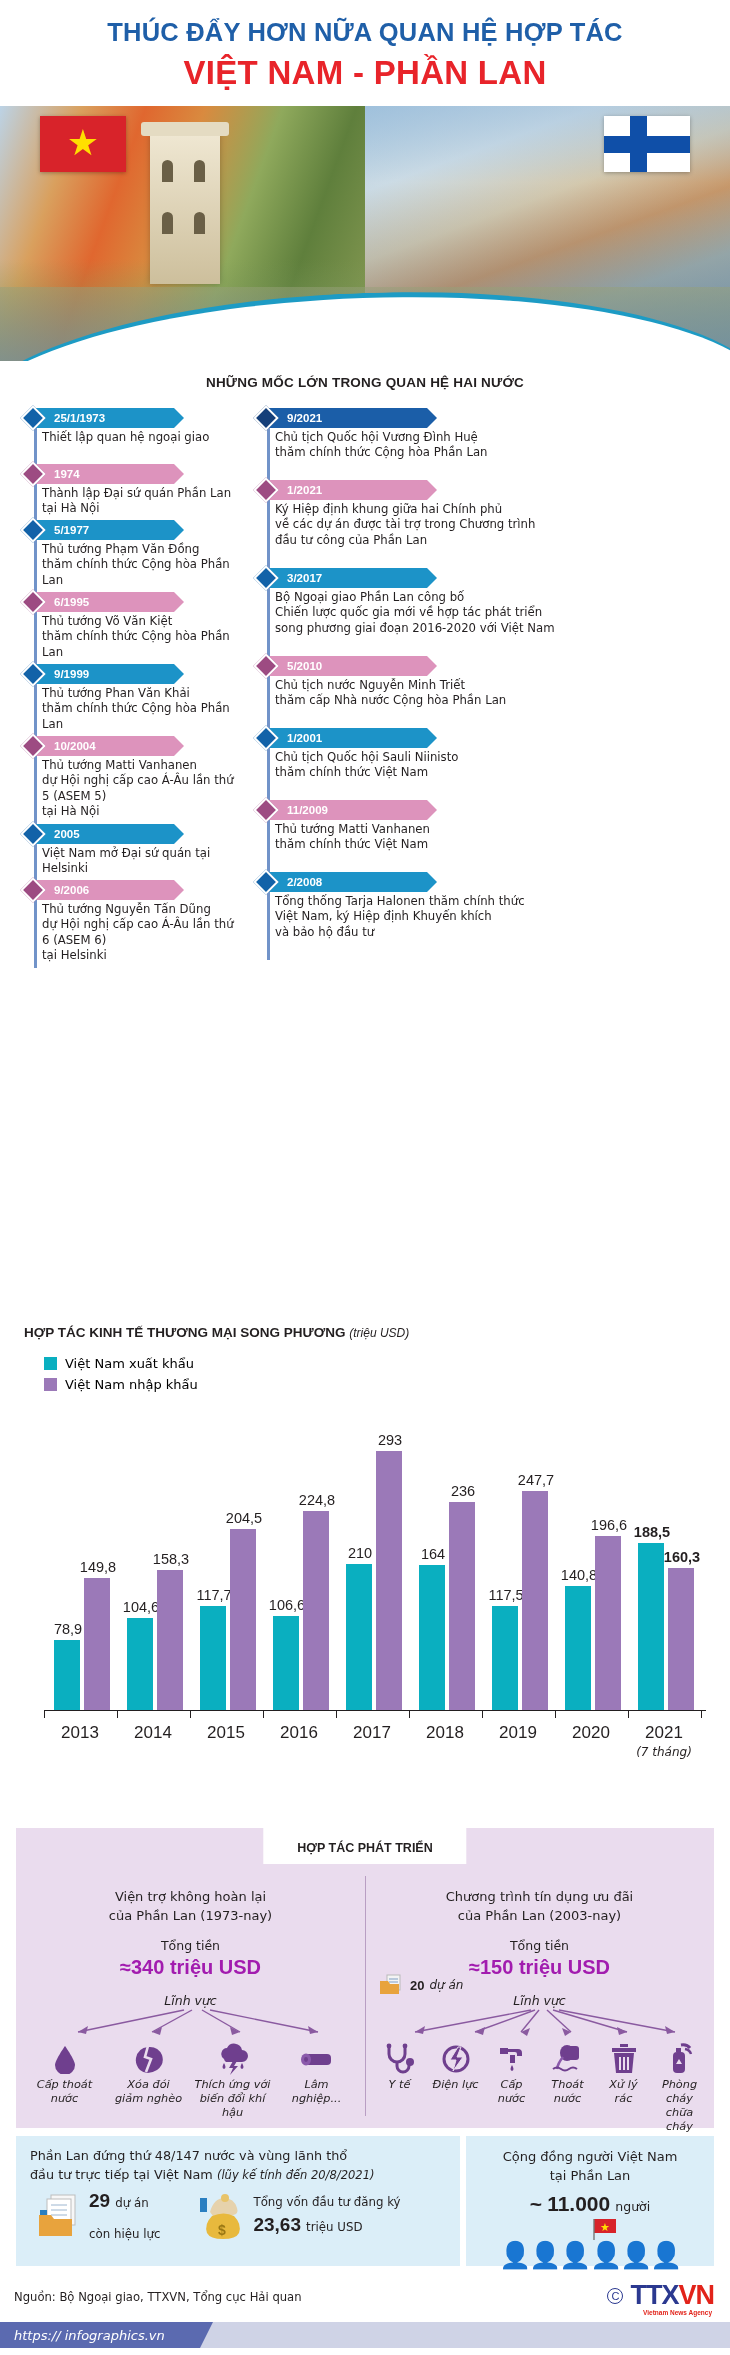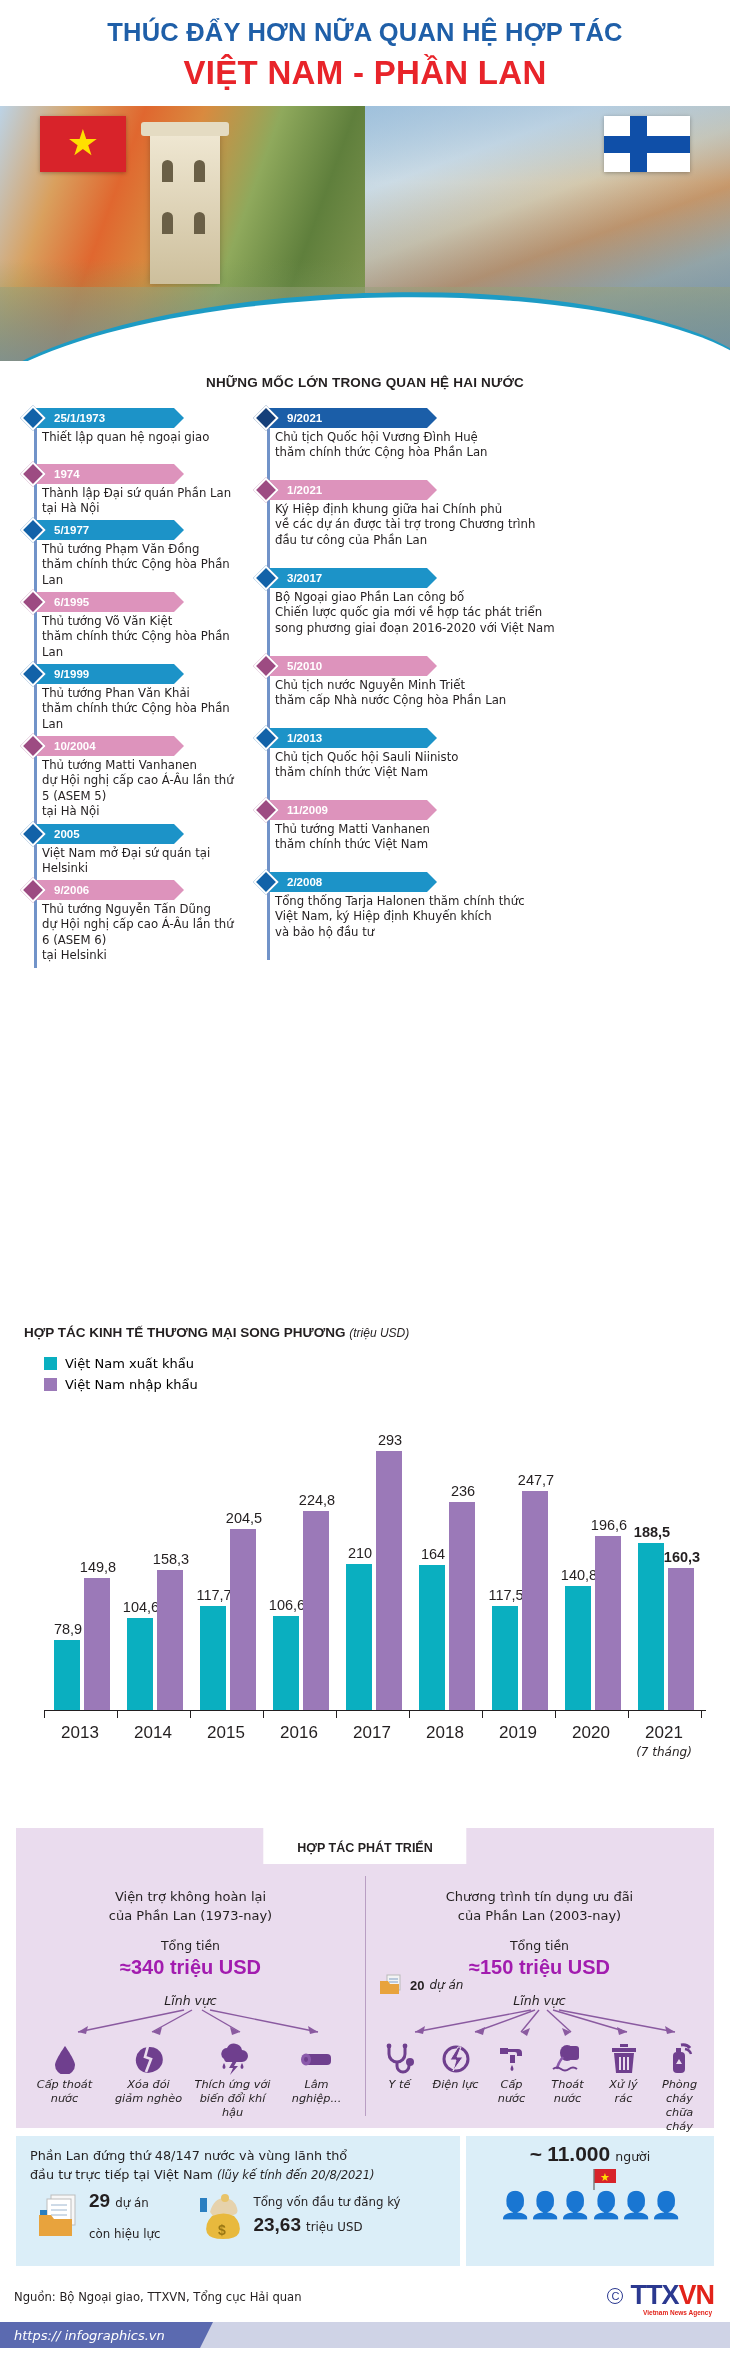--- a/index.html
+++ b/index.html
@@ -357,21 +357,21 @@
             <div class="tl-chip"></div>
           </div>
           <div class="tl-text">Chủ tịch nước Nguyễn Minh Triết
 thăm cấp Nhà nước Cộng hòa Phần Lan</div>
         </div>
         <div class="tl-item blue" style="top: 324px;">
           <div class="tl-bar">
             <div class="tl-band" style="width:196px">
               <div class="bandbg" style="width:170px;clip-path:polygon(0 0,calc(100% - 10px) 0,100% 50%,calc(100% - 10px) 100%,0 100%)"></div>
               <div class="chev" style="left:168px">❯❯❯</div>
-              <span class="tl-date">1/2013</span>
+              <span class="tl-date">1/2001</span>
             </div>
             <div class="tl-chip"></div>
           </div>
           <div class="tl-text">Chủ tịch Quốc hội Sauli Niinisto
 thăm chính thức Việt Nam</div>
         </div>
         <div class="tl-item pink" style="top: 396px;">
           <div class="tl-bar">
             <div class="tl-band" style="width:196px">
               <div class="bandbg" style="width:170px;clip-path:polygon(0 0,calc(100% - 10px) 0,100% 50%,calc(100% - 10px) 100%,0 100%)"></div>
@@ -722,20 +722,22 @@
           <div style="margin-top:5px">
             <span class="big-num">23,63</span>
             <span class="sm-txt">triệu USD</span>
           </div>
         </div>
       </div>
     </div>
   </div>
 
   <div class="bot r">
+    <div class="bot-r-head" style="white-space:pre-line">Cộng đồng người Việt Nam
+tại Phần Lan</div>
     <div class="peoplenum">
       <span class="n">~</span>
       <span class="n">11.000</span>
       <span class="u">người</span>
     </div>
     <svg width="36" height="24" viewBox="0 0 36 24" style="display:block;margin:2px auto -4px 122px">
       <rect x="6" y="1" width="22" height="14" fill="#d8232a"></rect>
       <line x1="6" y1="1" x2="6" y2="22" stroke="#777" stroke-width="1.4"></line>
       <text x="17" y="13" font-size="11" fill="#ffdf00" text-anchor="middle">★</text>
     </svg>

